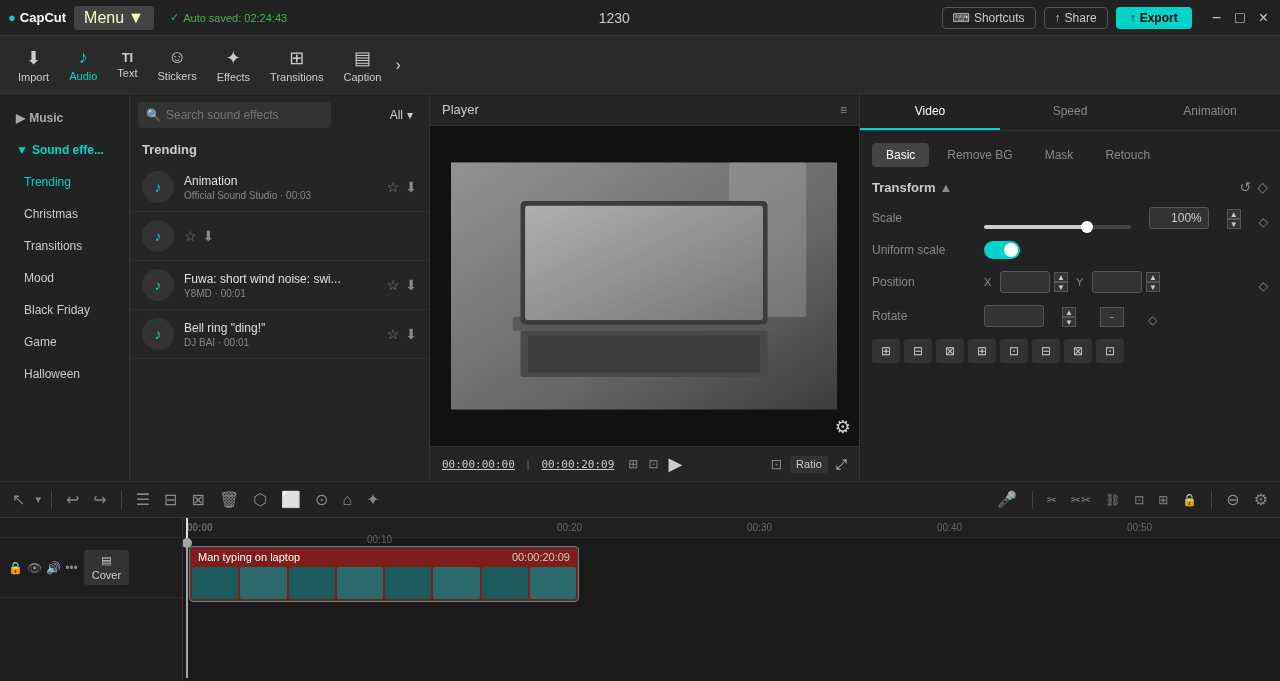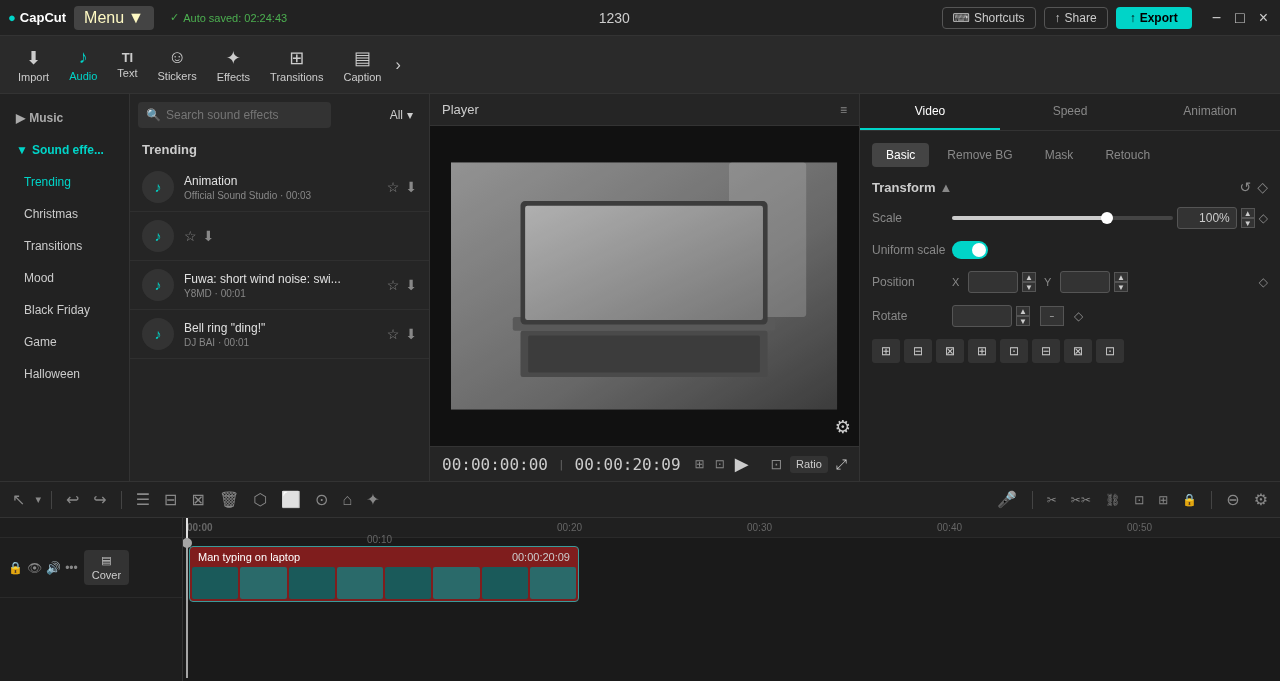--- a/index.html
+++ b/index.html
@@ -52,21 +52,21 @@
     .sound-actions { display: flex; gap: 6px; }
     .sound-action-btn { background: transparent; border: none; color: #888; cursor: pointer; font-size: 14px; }
 
     
     .player-panel { flex: 1; background: #1e1e1e; border-right: 1px solid #333; display: flex; flex-direction: column; }
     .player-header { display: flex; align-items: center; justify-content: space-between; padding: 8px 12px; background: #252525; border-bottom: 1px solid #333; }
     .player-title { font-size: 13px; color: #ccc; }
     .player-video { flex: 1; background: #111; display: flex; align-items: center; justify-content: center; position: relative; overflow: hidden; }
     .video-settings-icon { position: absolute; bottom: 8px; right: 8px; color: #ccc; font-size: 18px; cursor: pointer; }
     .player-controls { background: #252525; padding: 6px 12px; display: flex; align-items: center; gap: 10px; border-top: 1px solid #333; }
-    .time-display { font-size: 16px; color: #ccc; font-family: monospace; }
+    .time-display { font-size: 11px; color: #ccc; font-family: monospace; text-decoration: underline; }
     .play-btn { background: transparent; border: none; color: #ccc; font-size: 18px; cursor: pointer; }
     .player-ctrl-icons { display: flex; gap: 8px; margin-left: auto; }
     .ctrl-icon { color: #888; cursor: pointer; font-size: 14px; }
     .ratio-btn { background: #333; border: none; color: #ccc; border-radius: 3px; padding: 2px 6px; font-size: 11px; cursor: pointer; }
     .fullscreen-btn { background: transparent; border: none; color: #ccc; font-size: 14px; cursor: pointer; }
 
     
     .right-panel { width: 420px; background: #222; display: flex; flex-direction: column; }
     .right-tabs { display: flex; border-bottom: 1px solid #333; }
     .right-tab { flex: 1; text-align: center; padding: 10px 4px; cursor: pointer; color: #888; font-size: 12px; border-bottom: 2px solid transparent; }
@@ -74,21 +74,21 @@
     .right-content { flex: 1; padding: 12px; overflow-y: auto; }
     .sub-tabs { display: flex; gap: 4px; margin-bottom: 12px; }
     .sub-tab { padding: 5px 14px; border-radius: 4px; cursor: pointer; font-size: 12px; color: #888; background: transparent; border: none; }
     .sub-tab.active { background: #444; color: #fff; }
     .section-title { display: flex; align-items: center; justify-content: space-between; margin-bottom: 12px; }
     .section-title-text { font-size: 13px; font-weight: bold; color: #ccc; display: flex; align-items: center; gap: 4px; }
     .section-actions { display: flex; gap: 6px; }
     .section-action { background: transparent; border: none; color: #888; cursor: pointer; font-size: 14px; }
     .prop-row { display: flex; align-items: center; margin-bottom: 12px; }
     .prop-label { width: 80px; color: #888; font-size: 12px; }
-    .prop-control { flex: 1; display: flex; align-items: center; gap: 4px; }
+    .prop-control { flex: 1; display: flex; align-items: flex-end; gap: 18px; margin-left: 32px; }
     .slider-track { flex: 1; height: 4px; background: #444; border-radius: 2px; position: relative; }
     .slider-fill { height: 100%; background: #ccc; border-radius: 2px; }
     .slider-thumb { width: 12px; height: 12px; background: #fff; border-radius: 50%; position: absolute; top: 50%; transform: translateY(-50%); cursor: pointer; }
     .num-input { background: #333; border: 1px solid #555; color: #ccc; border-radius: 3px; padding: 3px 6px; font-size: 12px; width: 60px; text-align: right; }
     .num-stepper { display: flex; flex-direction: column; }
     .stepper-btn { background: #333; border: 1px solid #555; color: #ccc; width: 14px; height: 10px; font-size: 8px; cursor: pointer; display: flex; align-items: center; justify-content: center; }
     .diamond-icon { color: #888; font-size: 12px; cursor: pointer; }
     .toggle { width: 36px; height: 18px; background: #00d4c8; border-radius: 9px; position: relative; cursor: pointer; }
     .toggle-knob { width: 14px; height: 14px; background: #fff; border-radius: 50%; position: absolute; top: 2px; right: 2px; }
     .xy-group { display: flex; gap: 8px; flex: 1; }

